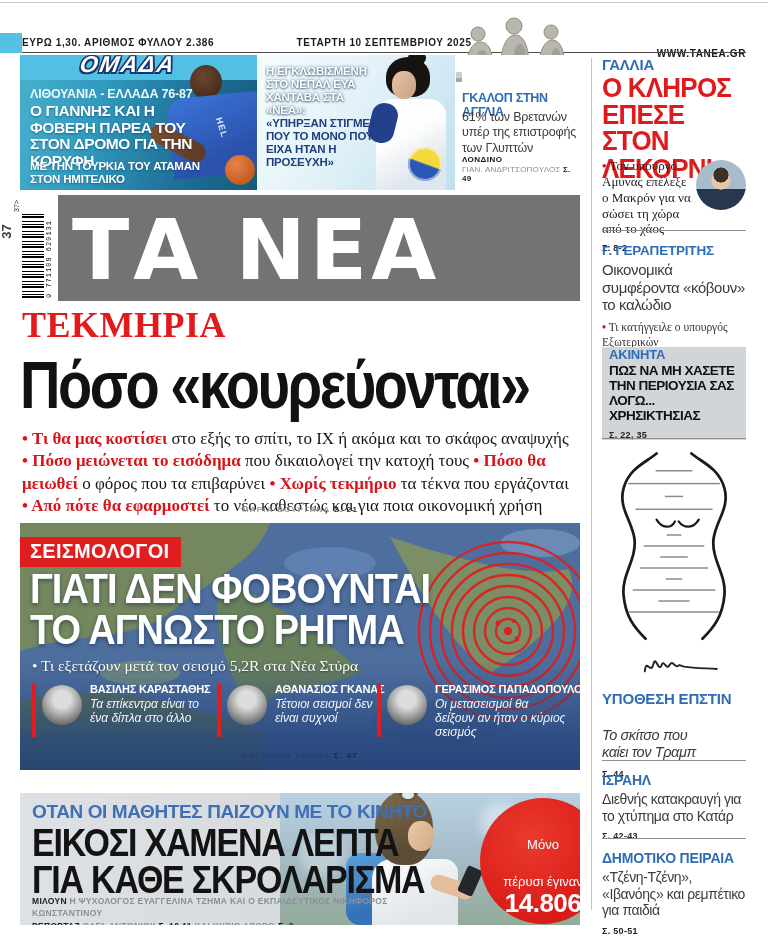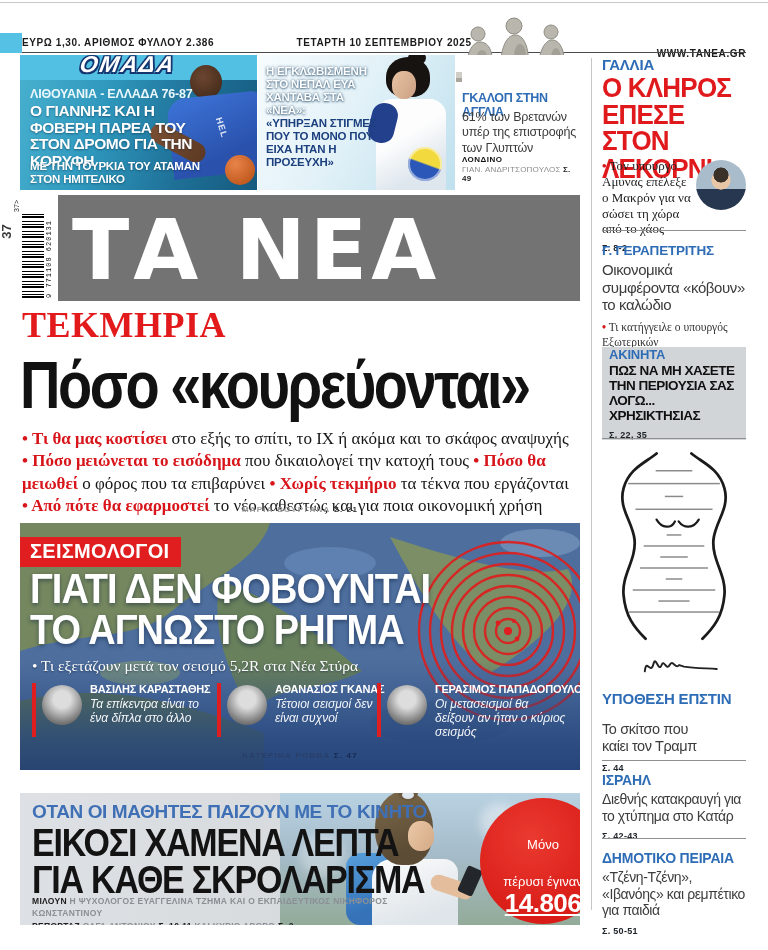--- a/index.html
+++ b/index.html
@@ -139,21 +139,21 @@
   .school-kicker{position:absolute;top:8px;left:12px;color:#3f6fb5;font-size:19px;font-weight:800;letter-spacing:-.4px;}
   .school-headline{position:absolute;top:32px;left:12px;font-size:34px;font-weight:800;color:#131313;
       line-height:.96;letter-spacing:-1.2px;transform:scaleY(1.12);transform-origin:top left;}
   .school-foot{position:absolute;top:102px;left:12px;width:420px;font-size:8.5px;color:#8b8f94;
       letter-spacing:.3px;line-height:1.45;font-weight:bold;}
   .school-foot b{color:#1d1d1d;}
   .badge{position:absolute;top:5px;left:460px;width:126px;height:126px;border-radius:50%;
       background:radial-gradient(circle at 40% 32%,#ea3a30,#d91c17 70%);color:#fff;text-align:center;
       padding-top:17px;box-sizing:border-box;line-height:1.18;}
   .badge .s{font-size:13px;display:block;margin-top:22px;}
-  .badge .n{font-size:26px;font-weight:800;display:block;letter-spacing:-.5px;line-height:1.05;text-decoration:underline;}
+  .badge .n{font-size:26px;font-weight:800;display:block;letter-spacing:-.5px;line-height:1.05;}
   .badge b{font-weight:800;}
 
   
   .vdiv{top:58px;left:591px;width:1px;height:852px;background:#c6c6c6;}
   .sb{left:602px;width:144px;}
   .sb-kicker{color:#2e6db6;font-weight:800;letter-spacing:-.2px;}
   .sb-head-light{color:#3c3c3c;font-size:14.5px;line-height:1.18;letter-spacing:-.4px;}
   .sb-page{font-size:9px;font-weight:800;color:#20252b;letter-spacing:.3px;}
   .sb-div{left:602px;width:144px;height:1px;background:#8f8f8f;}
   .fr-head{color:#e0191c;font-size:26px;font-weight:800;line-height:.97;letter-spacing:-.8px;
@@ -391,21 +391,21 @@
       <rect x="58" y="166" width="34" height="1.6"></rect>
         <rect x="26" y="178" width="98" height="1.6"></rect>
     </g>
   </svg>
   <svg class="abs sig" style="top:648px;width:80px;height:34px;" viewBox="0 0 100 40">
     <path d="M6,28 C8,10 13,34 17,18 C20,8 23,30 27,20 C30,12 33,28 37,20 C41,12 44,26 49,20 L55,22 C68,24 82,24 96,25" fill="none" stroke="#222" stroke-width="2.4" stroke-linecap="round"></path>
   </svg>
 
   <div class="abs sb" style="top:690px;">
     <div class="sb-kicker" style="font-size:15px;">ΥΠΟΘΕΣΗ ΕΠΣΤΙΝ</div>
-    <div class="sb-head-light" style="max-width:112px;margin-top:14px;">Το σκίτσο που καίει τον Τραμπ</div>
+    <div class="sb-head-light" style="max-width:112px;margin-top:20px;font-style:italic;">Το σκίτσο που καίει τον Τραμπ</div>
     <div class="sb-page" style="margin-top:8px;">Σ. 44</div>
   </div>
   <div class="abs sb-div" style="top:760px;"></div>
 
   <div class="abs sb" style="top:772px;">
     <div class="sb-kicker" style="font-size:14px;">ΙΣΡΑΗΛ</div>
     <div class="sb-head-light" style="font-size:14px;margin-top:3px;">Διεθνής κατακραυγή για το χτύπημα στο Κατάρ</div>
     <div class="sb-page" style="margin-top:7px;">Σ. 42-43</div>
   </div>
   <div class="abs sb-div" style="top:838px;"></div>

